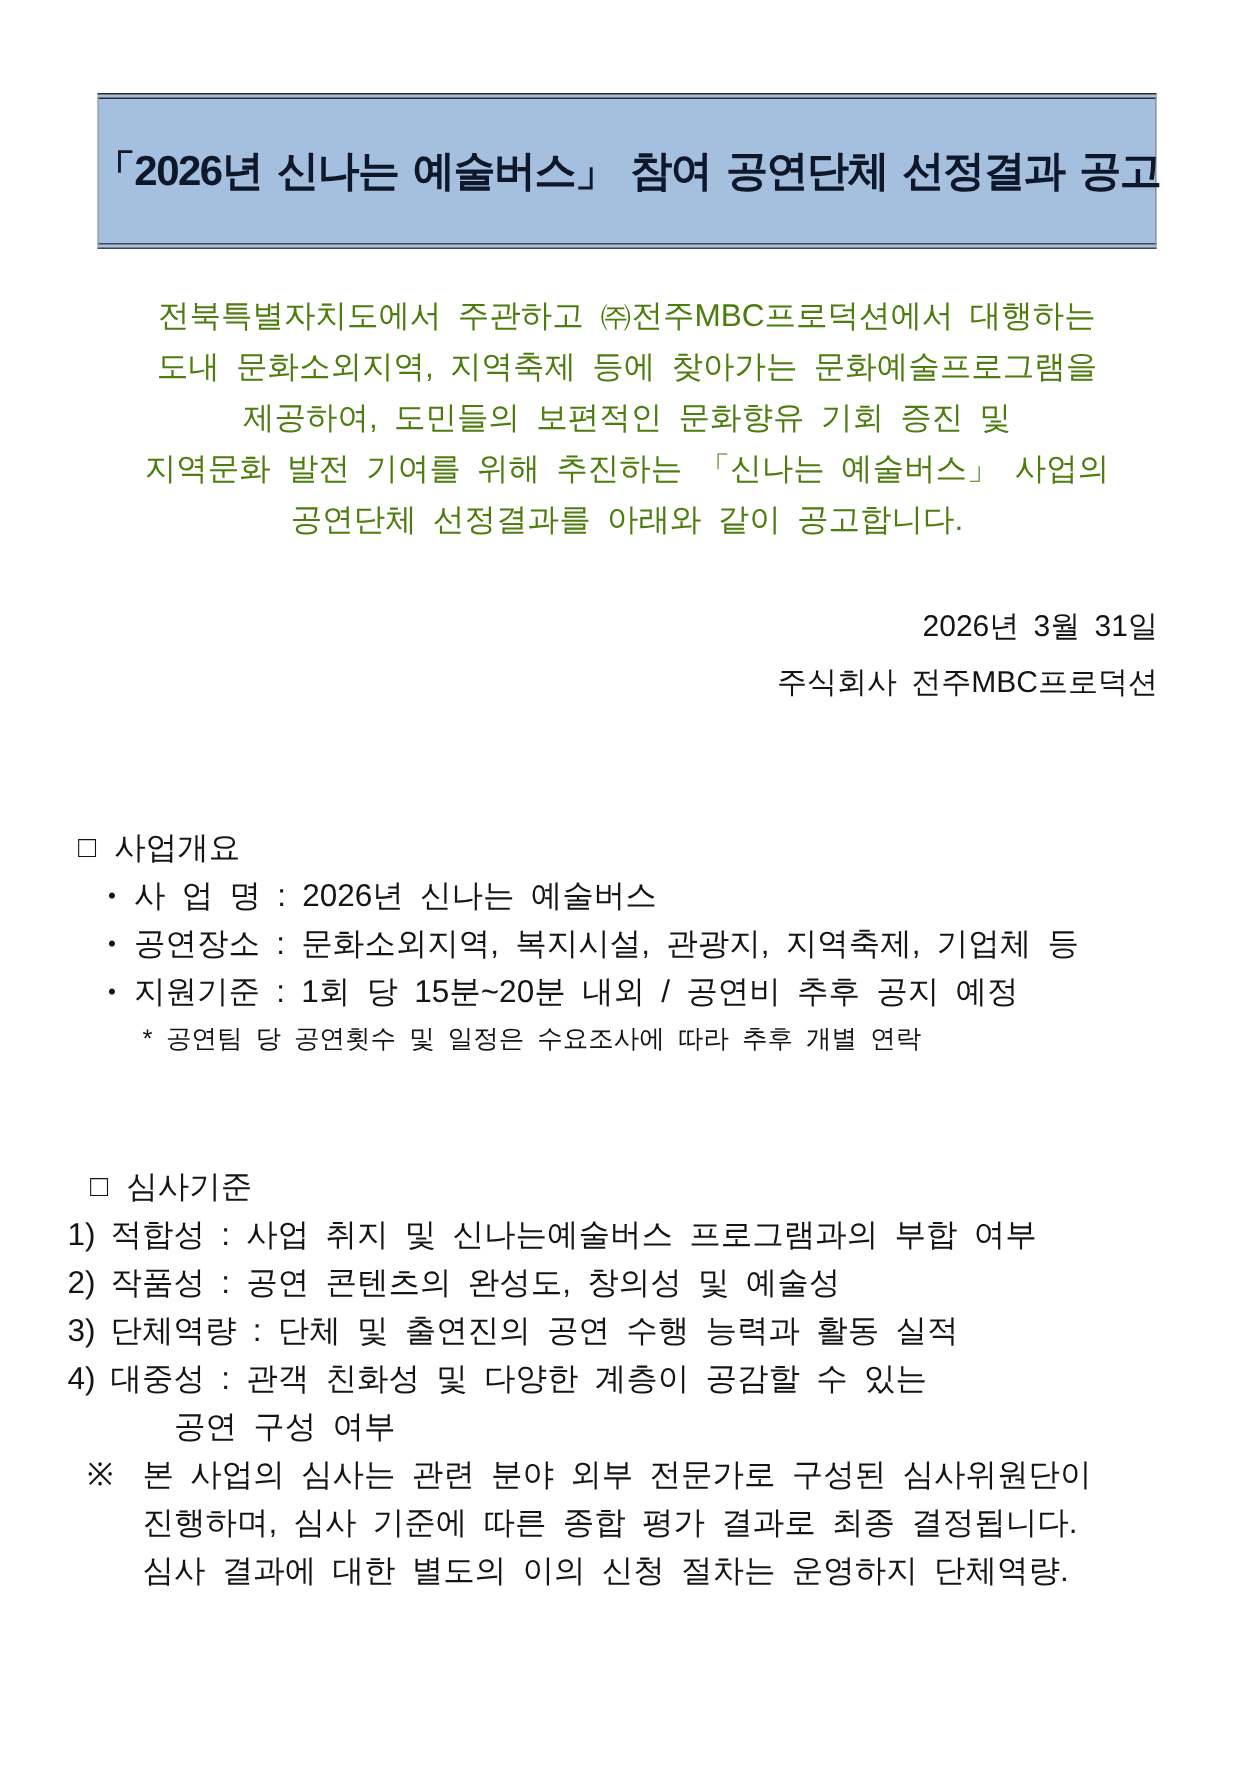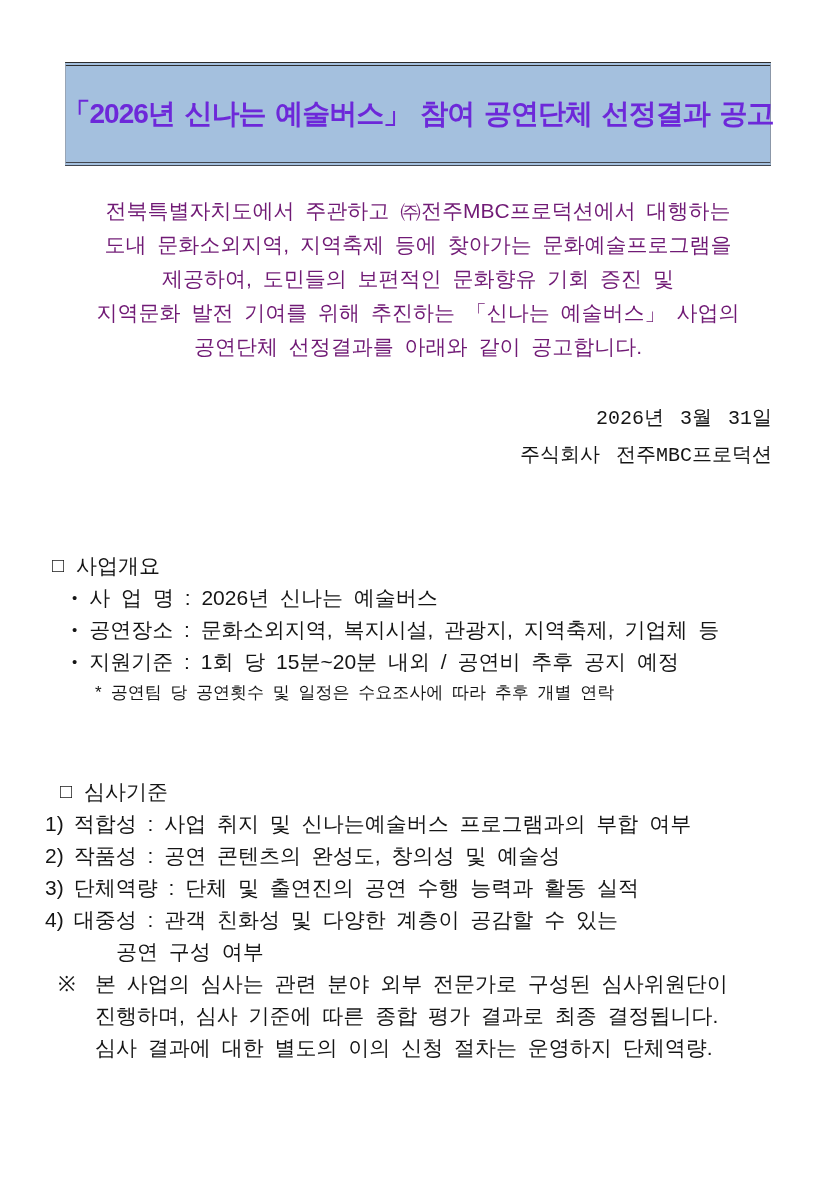--- a/index.html
+++ b/index.html
@@ -23,43 +23,42 @@
     border-right: 1px solid #8b97a8;
     display: flex; align-items: center; justify-content: center;
     box-sizing: content-box;
   }
   .banner h1 {
     margin: 0;
     font-size: 28px;
     font-weight: 700;
     letter-spacing: -1px;
     word-spacing: 3px;
-    color: #6d28d9;
+    color: #0f172a;
     white-space: nowrap;
   }
 
   
   .intro {
     margin: 28px 64px 0 65px;
     text-align: center;
     font-size: 21px;
     line-height: 34px;
     word-spacing: 5px;
-    color: #701a75;
+    color: #4d7c0f;
   }
   .intro .bold { font-weight: 400; }
 
   
   .date-block {
     margin: 36px 63px 0 0;
     text-align: right;
     font-size: 20px;
     line-height: 37px;
     word-spacing: 4px;
-    font-family: Liberation Mono, monospace;
   }
 
   
   .section-overview {
     margin-top: 76px;
     padding-left: 52px;
     font-size: 21px;
     line-height: 32px;
     word-spacing: 5px;
   }

